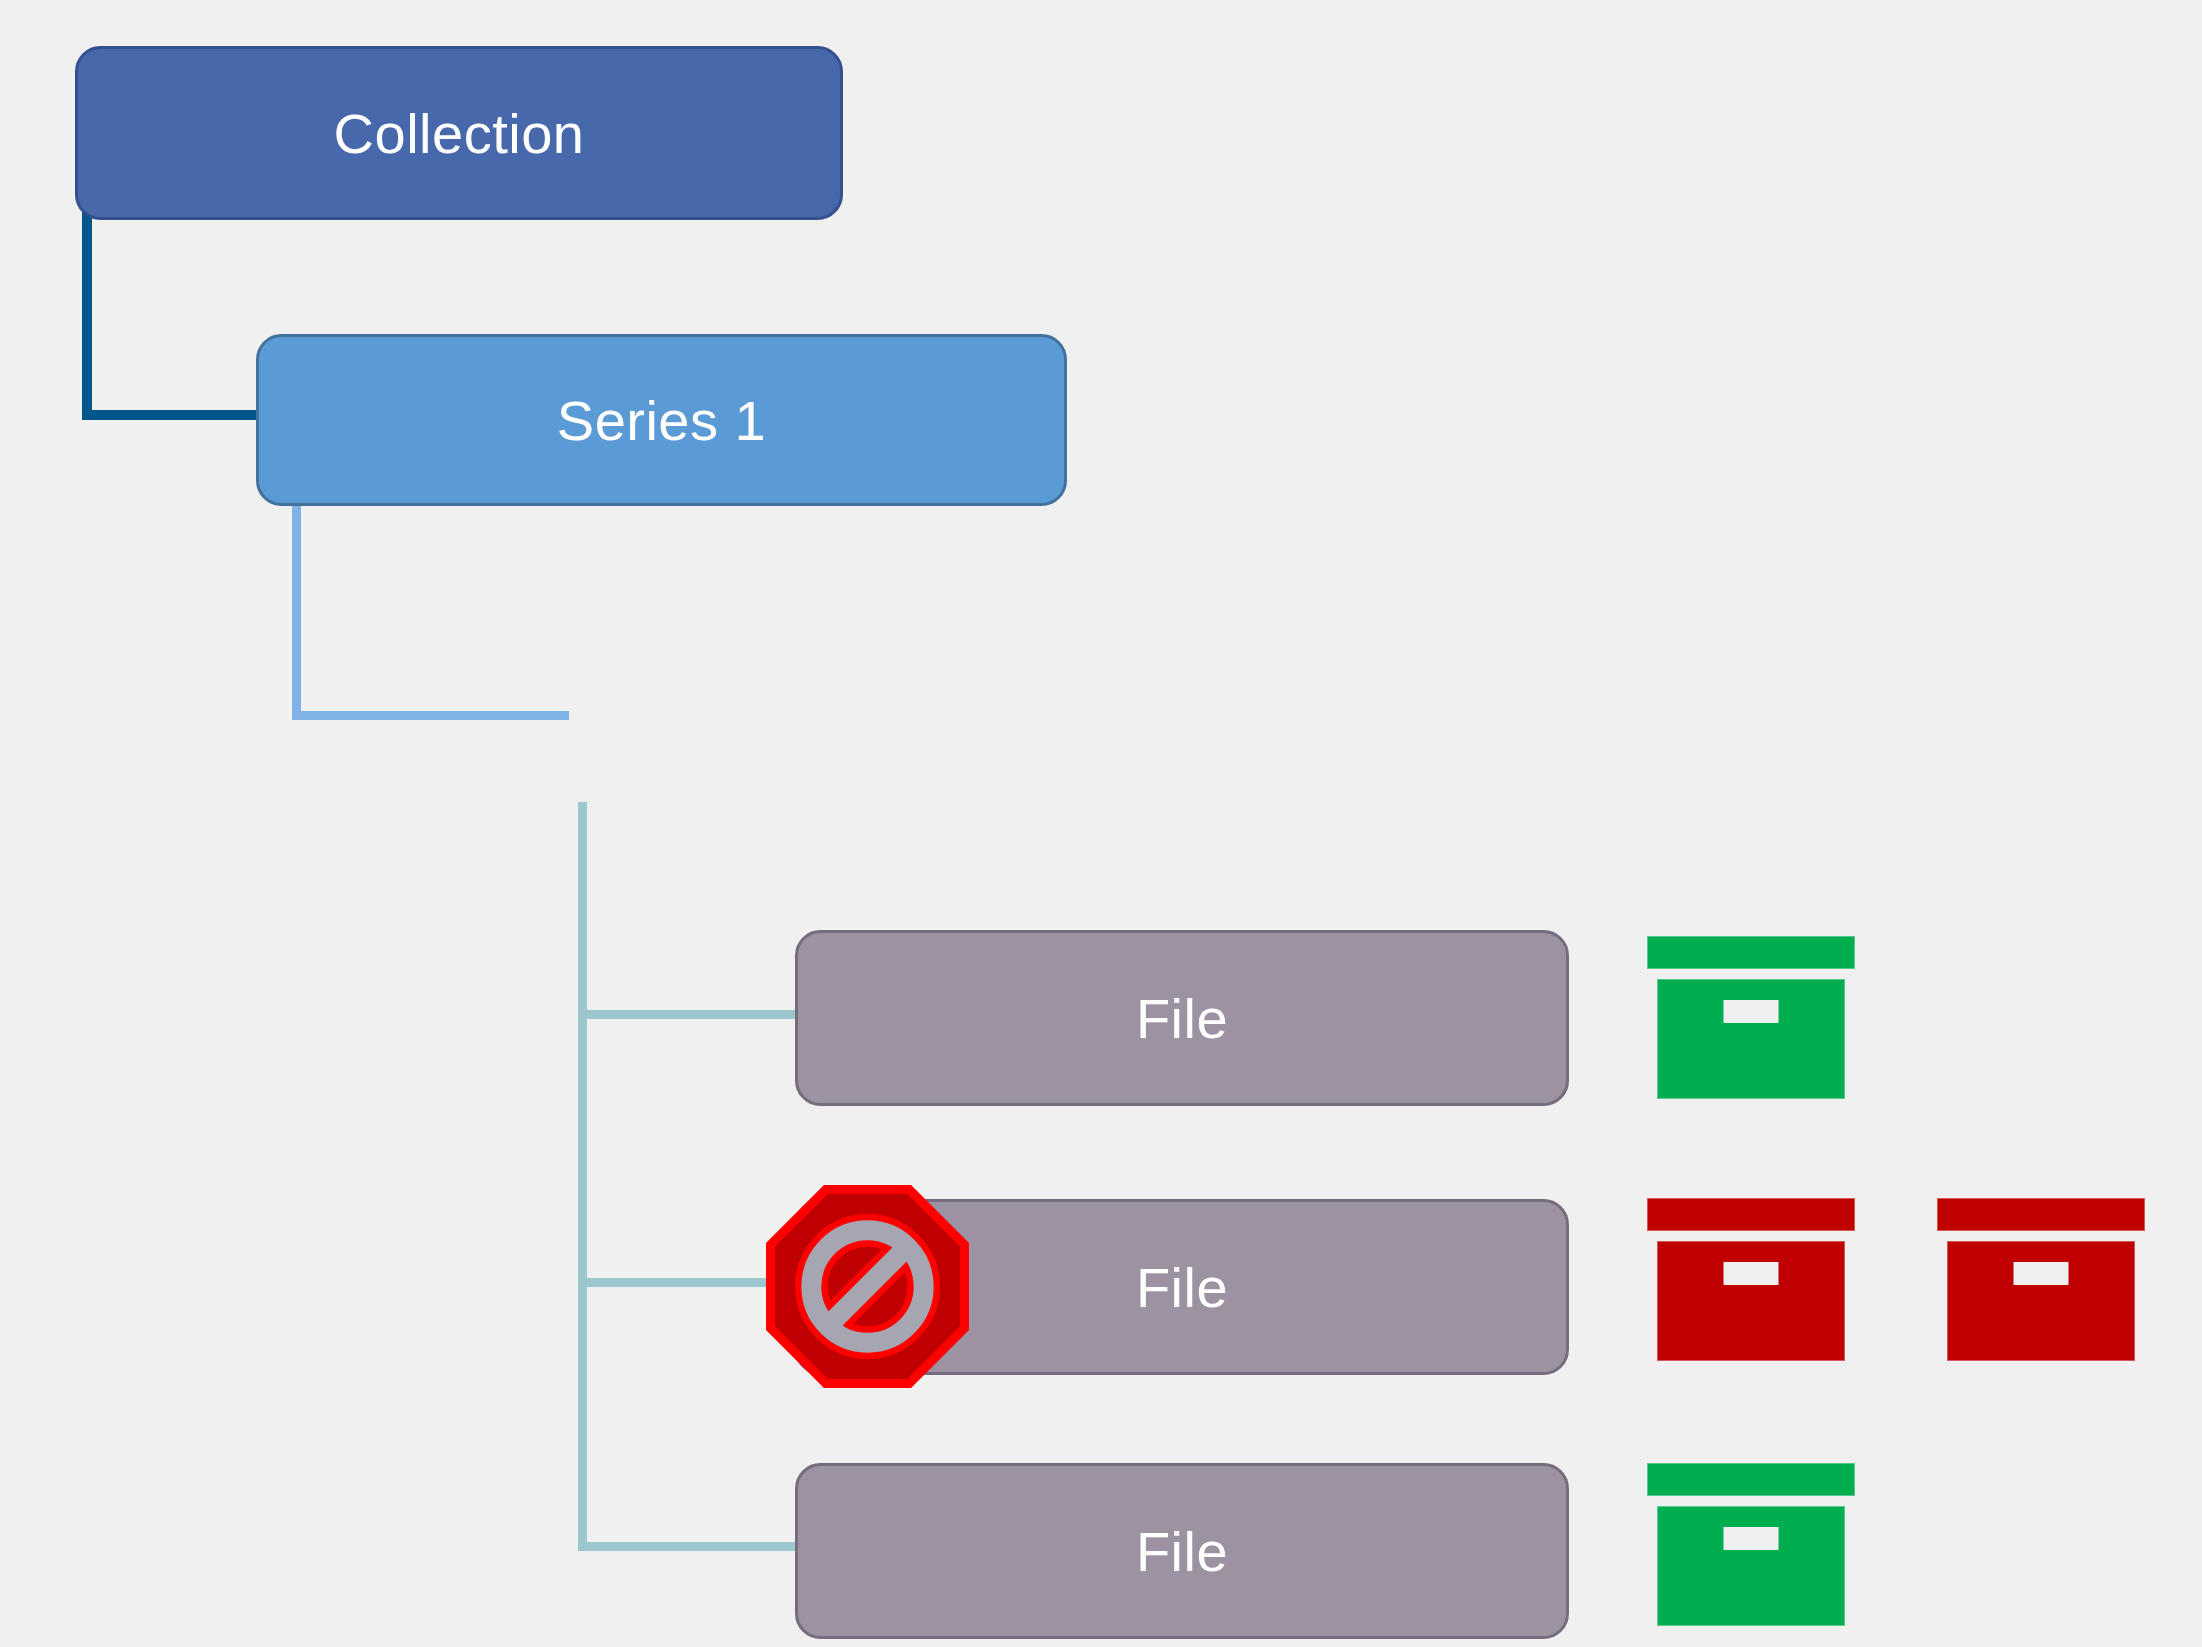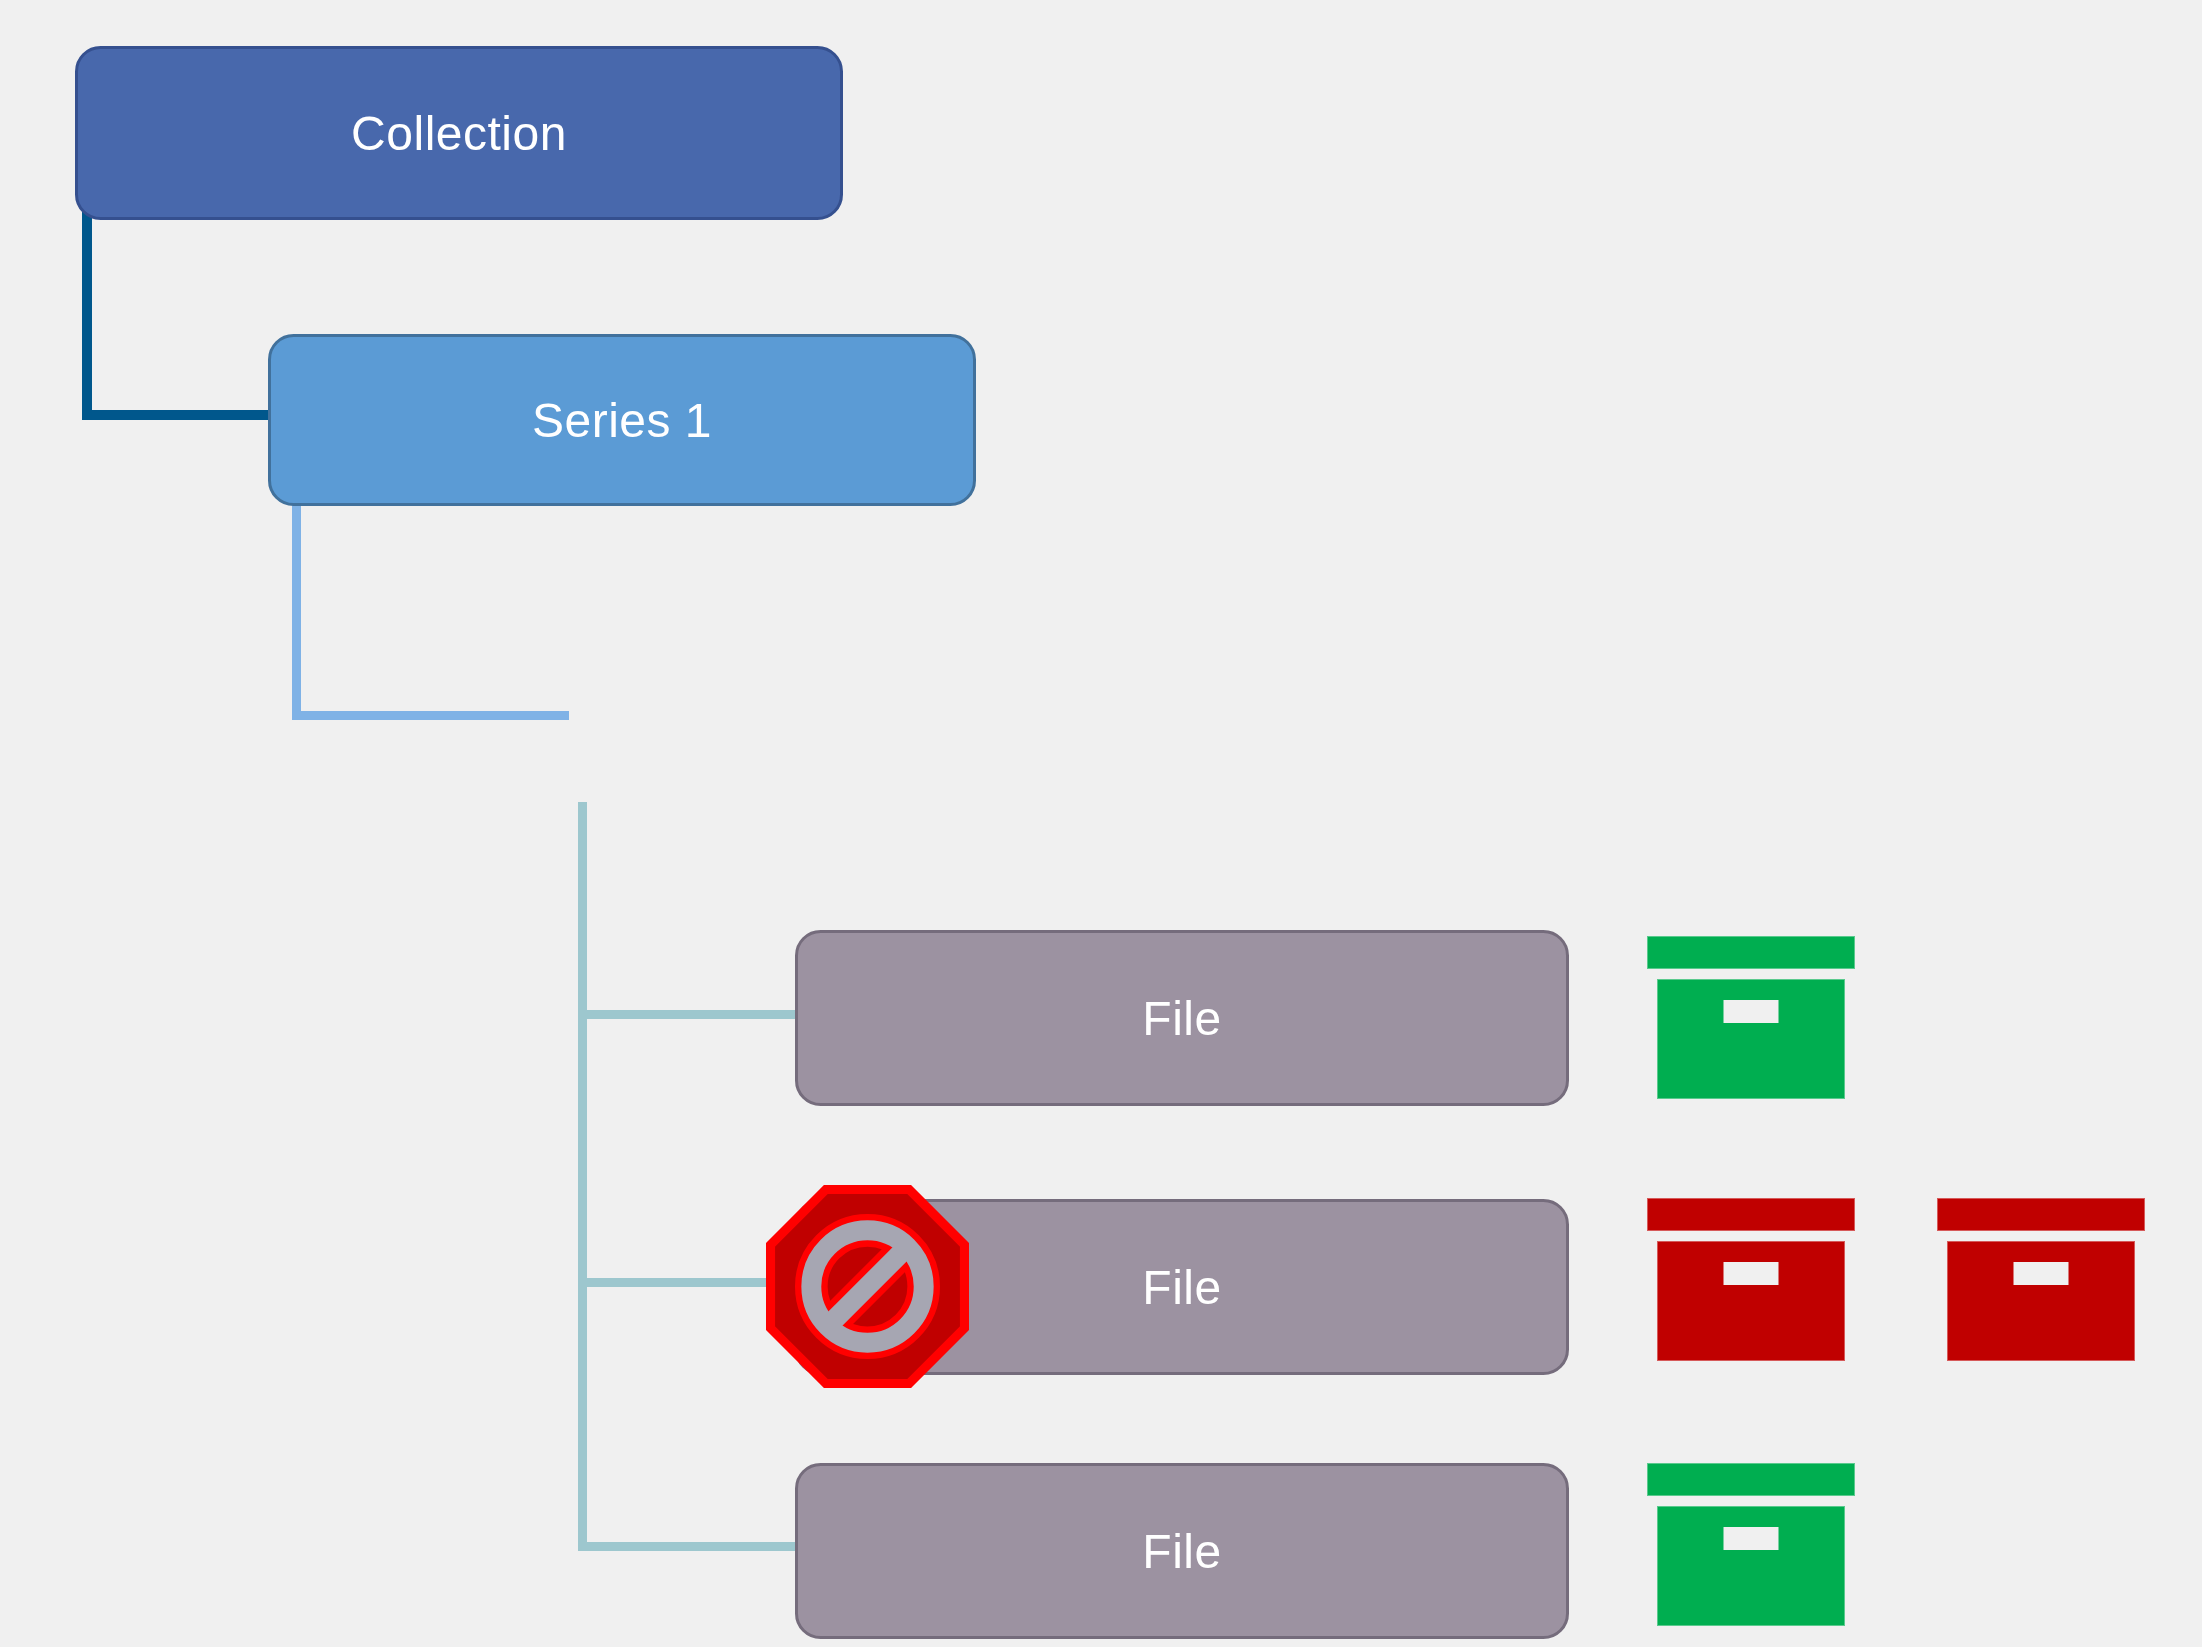--- a/index.html
+++ b/index.html
@@ -40,30 +40,30 @@
   .conn.lvl2 { background: var(--color-connector-level2); }
   .conn.lvl3 { background: var(--color-connector-level3); }
 
   .node {
     position: absolute;
     border-radius: 25.6px;
     display: flex;
     align-items: center;
     justify-content: center;
     color: var(--color-label-text);
-    font-size: 48px;
+    font-size: 56px;
     letter-spacing: 0.5px;
   }
   .node-collection {
     left: 75px; top: 46px; width: 768px; height: 174px;
     background: var(--color-collection-fill);
     border: 3.7px solid var(--color-collection-border);
   }
   .node-series {
-    left: 268px; top: 334px; width: 708px; height: 172px;
+    left: 256px; top: 334px; width: 811px; height: 172px;
     background: var(--color-series-fill);
     border: 3.7px solid var(--color-series-border);
   }
   .node-subseries {
     left: 567px; top: 634px; width: 769px; height: 174px;
     background: var(--color-subseries-fill);
     border: 3.7px solid var(--color-subseries-border);
   }
   .node-file {
     left: 795px; width: 774px; height: 176px;

